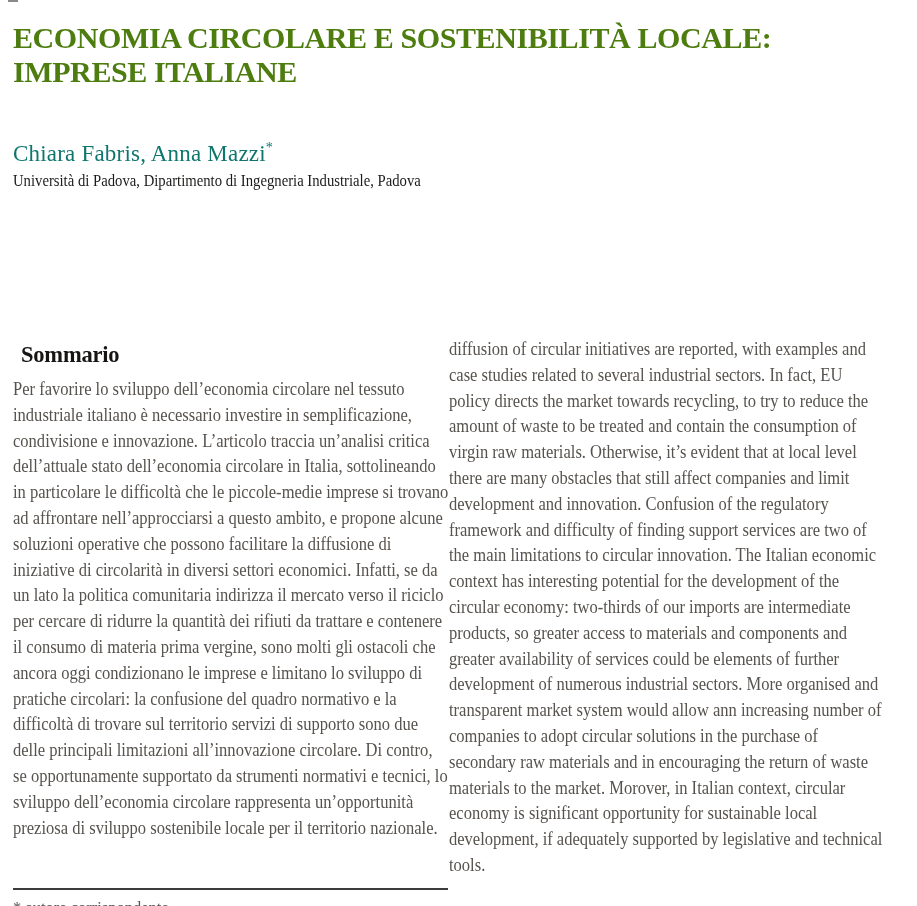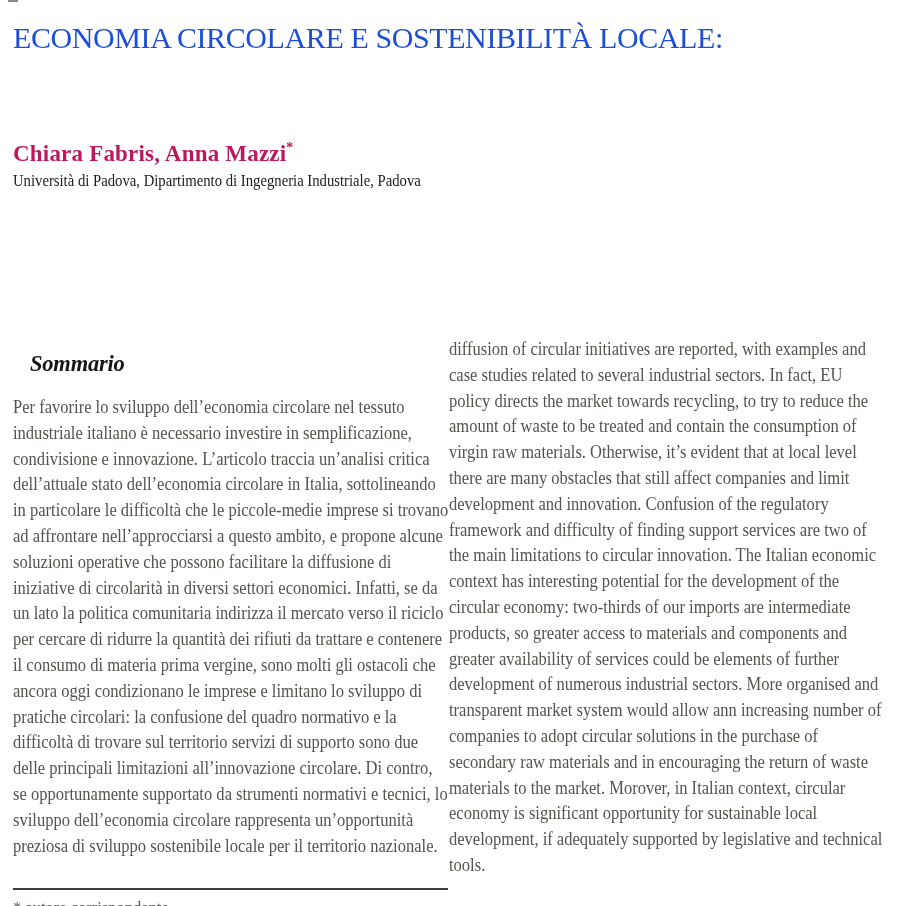--- a/index.html
+++ b/index.html
@@ -13,32 +13,32 @@
   }
   .speck {
     position: absolute;
     left: 8px; top: 0;
     width: 10px; height: 2px;
     background: #8a8a8a;
   }
   .title-block {
     position: absolute;
     left: 13px; top: 21px;
-    color: #1d4ed8;
-    font-weight: normal;
+    color: #4d7c0f;
+    font-weight: bold;
     font-size: 30px;
     line-height: 34px;
     letter-spacing: -0.4px;
   }
   .title-line { white-space: nowrap; }
   .authors-line {
     position: absolute;
     left: 13px; top: 140px;
-    color: #be185d;
-    font-weight: bold;
+    color: #0f766e;
+    font-weight: normal;
     font-size: 23px;
     line-height: 27px;
     letter-spacing: 0.2px;
     white-space: nowrap;
   }
   .authors-line sup {
     font-size: 14px;
     line-height: 0;
     vertical-align: super;
   }
@@ -53,27 +53,26 @@
     transform-origin: 0 0;
   }
   .col {
     position: absolute;
     top: 334px;
     width: 437px;
   }
   .col-left  { left: 13px; }
   .col-right { left: 449px; }
   .abstract-heading {
-    margin: 17px;
+    margin: 8px;
     color: #161514;
     font-weight: bold;
     font-size: 22.5px;
     line-height: 26px;
     letter-spacing: -0.2px;
-    font-style: italic;
   }
   .cond {
     width: 502px;
     transform: scaleX(0.87);
     transform-origin: 0 0;
   }
   .body-par {
     margin: 0;
     color: #56524e;
     font-size: 19px;
@@ -98,20 +97,21 @@
     white-space: nowrap;
   }
 </style>
 </head>
 <body>
 
 <div class="speck"></div>
 
 <header class="title-block">
   <div class="title-line">ECONOMIA CIRCOLARE E SOSTENIBILITÀ LOCALE:</div>
+  <div class="title-line">IMPRESE ITALIANE</div>
 </header>
 
 <div class="authors-line"><span>Chiara Fabris, Anna Mazzi</span><sup>*</sup></div>
 
 <div class="affiliation-line">Università di Padova, Dipartimento di Ingegneria Industriale, Padova</div>
 
 <section class="col col-left">
   <h2 class="abstract-heading">Sommario</h2>
   <div class="cond">
     <p class="body-par">Per favorire lo sviluppo dell’economia circolare nel tessuto industriale italiano è necessario investire in semplificazione, condivisione e innovazione. L’articolo traccia un’analisi critica dell’attuale stato dell’economia circolare in Italia, sottolineando in particolare le difficoltà che le piccole-medie imprese si trovano ad affrontare nell’approcciarsi a questo ambito, e propone alcune soluzioni operative che possono facilitare la diffusione di iniziative di circolarità in diversi settori economici. Infatti, se da un lato la politica comunitaria indirizza il mercato verso il riciclo per cercare di ridurre la quantità dei rifiuti da trattare e contenere il consumo di materia prima vergine, sono molti gli ostacoli che ancora oggi condizionano le imprese e limitano lo sviluppo di pratiche circolari: la confusione del quadro normativo e la difficoltà di trovare sul territorio servizi di supporto sono due delle principali limitazioni all’innovazione circolare. Di contro, se opportunamente supportato da strumenti normativi e tecnici, lo sviluppo dell’economia circolare rappresenta un’opportunità preziosa di sviluppo sostenibile locale per il territorio nazionale.</p>

